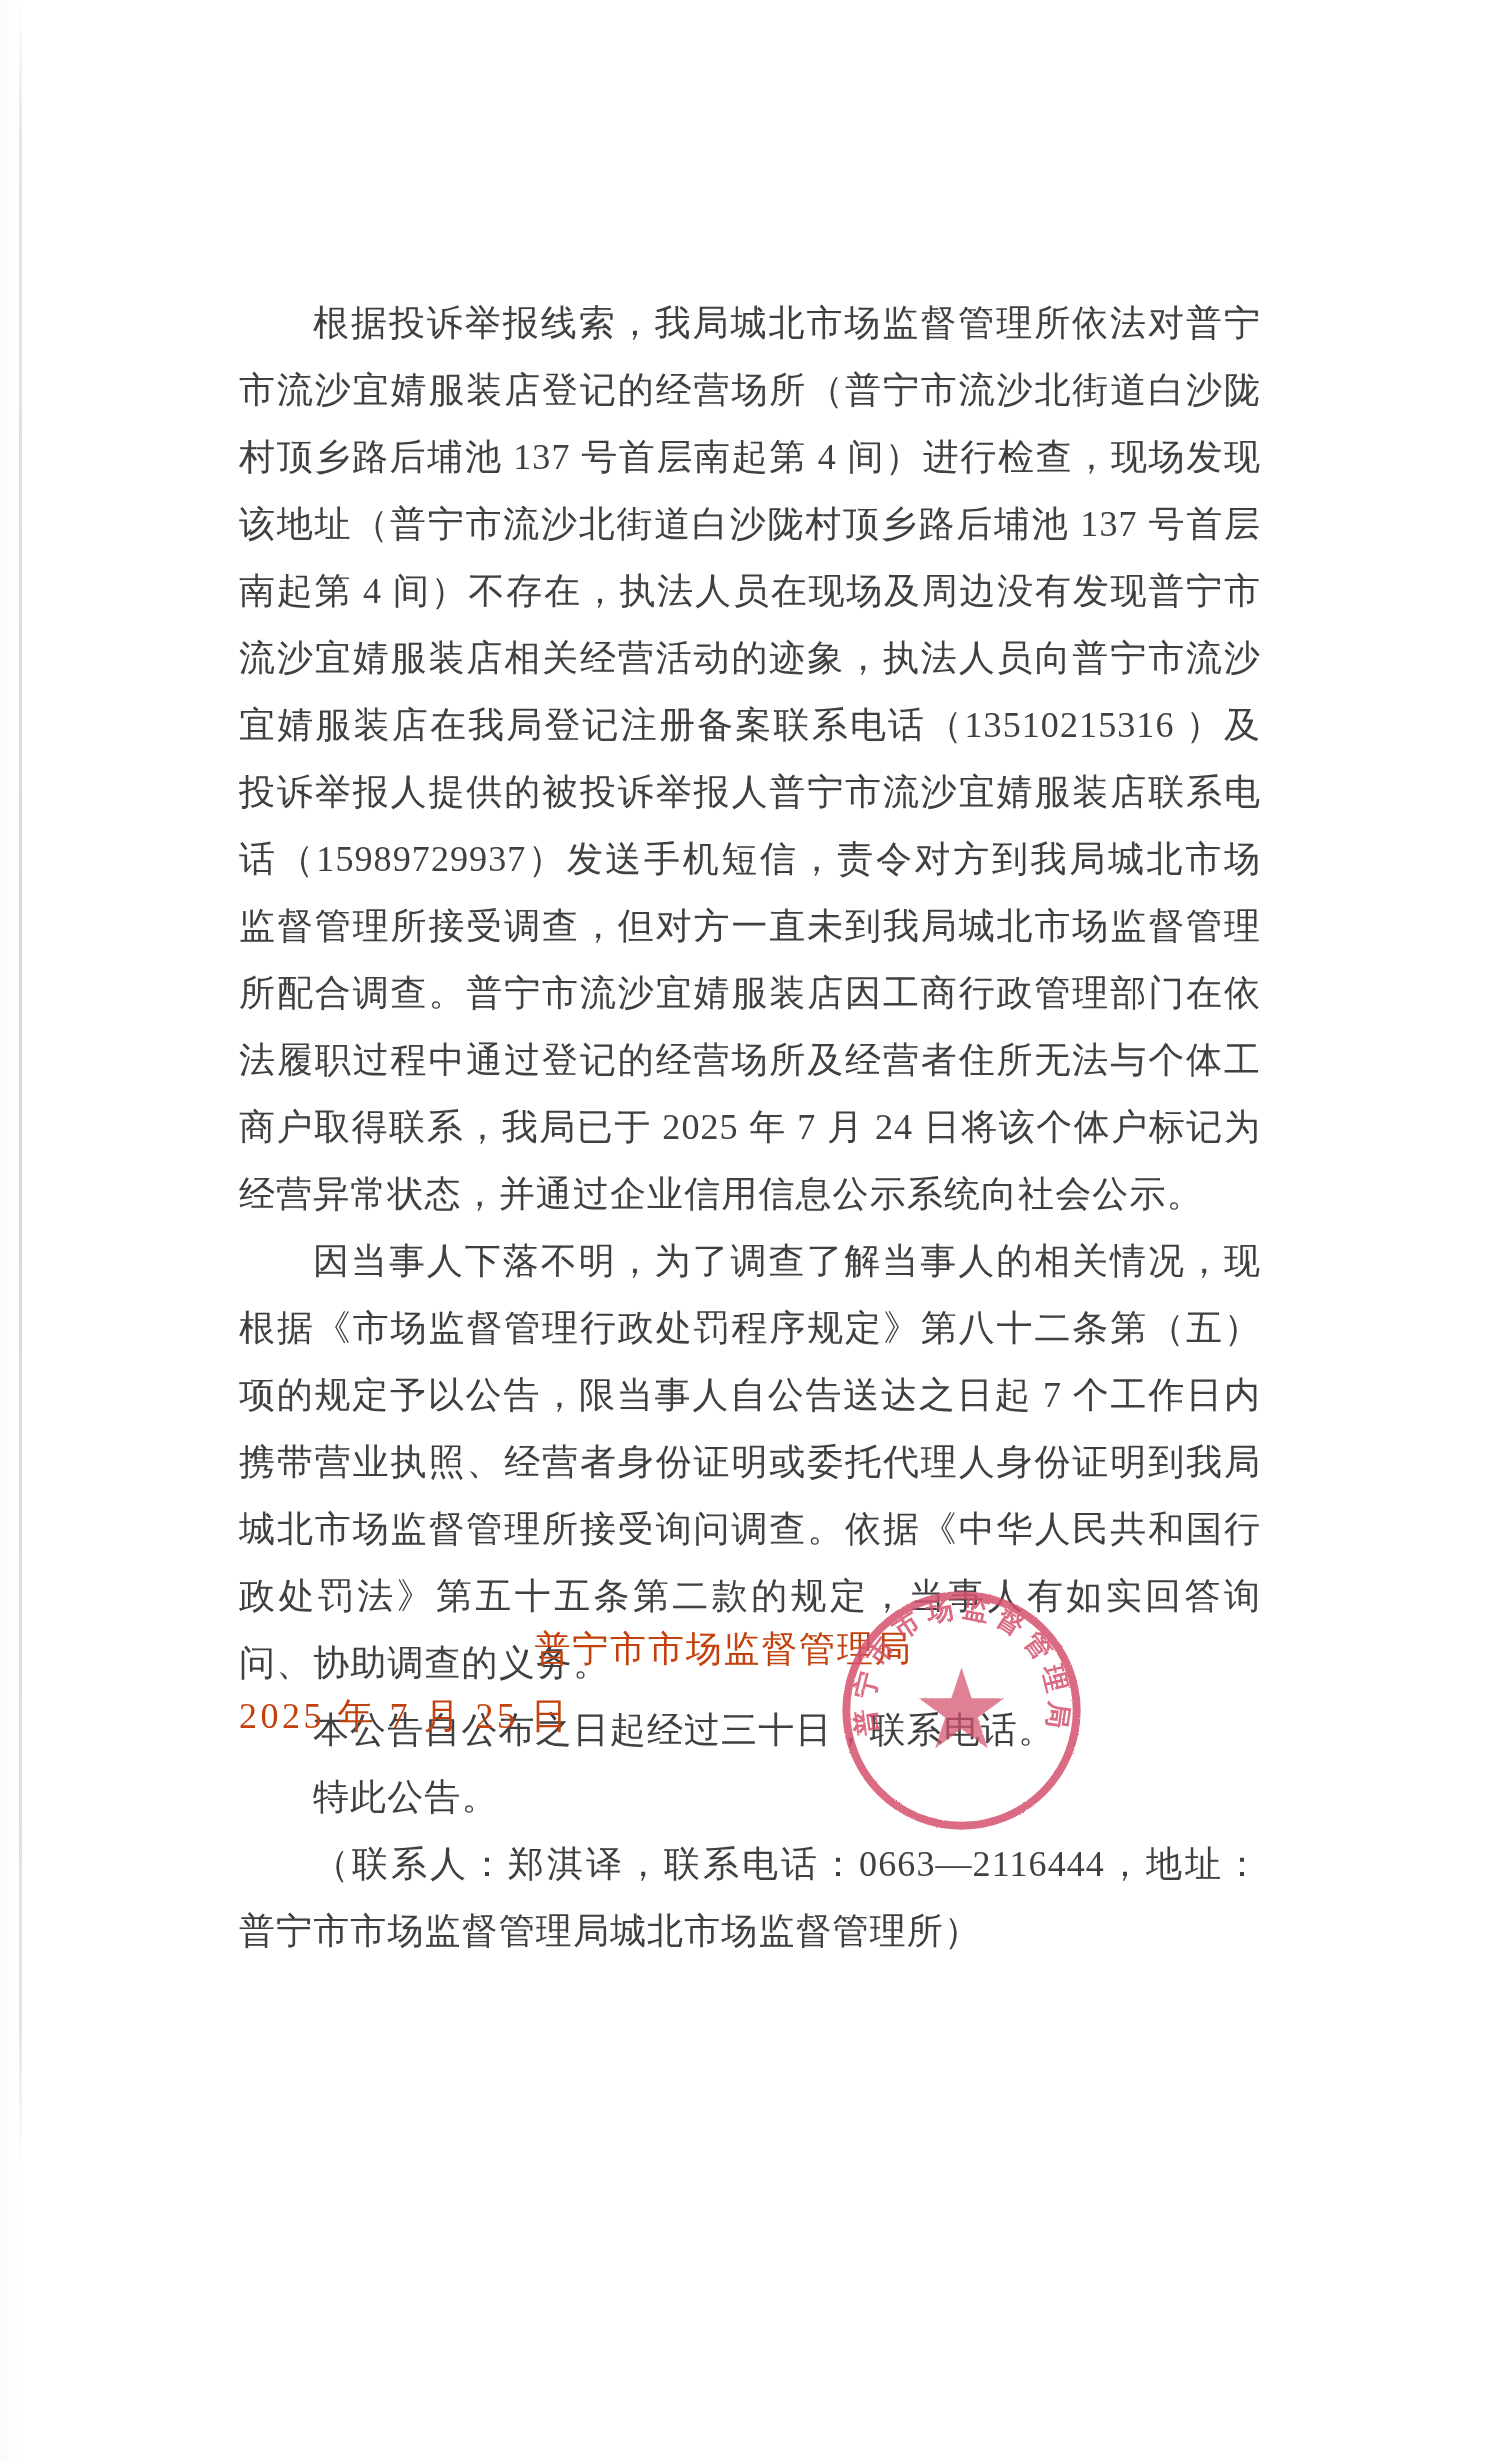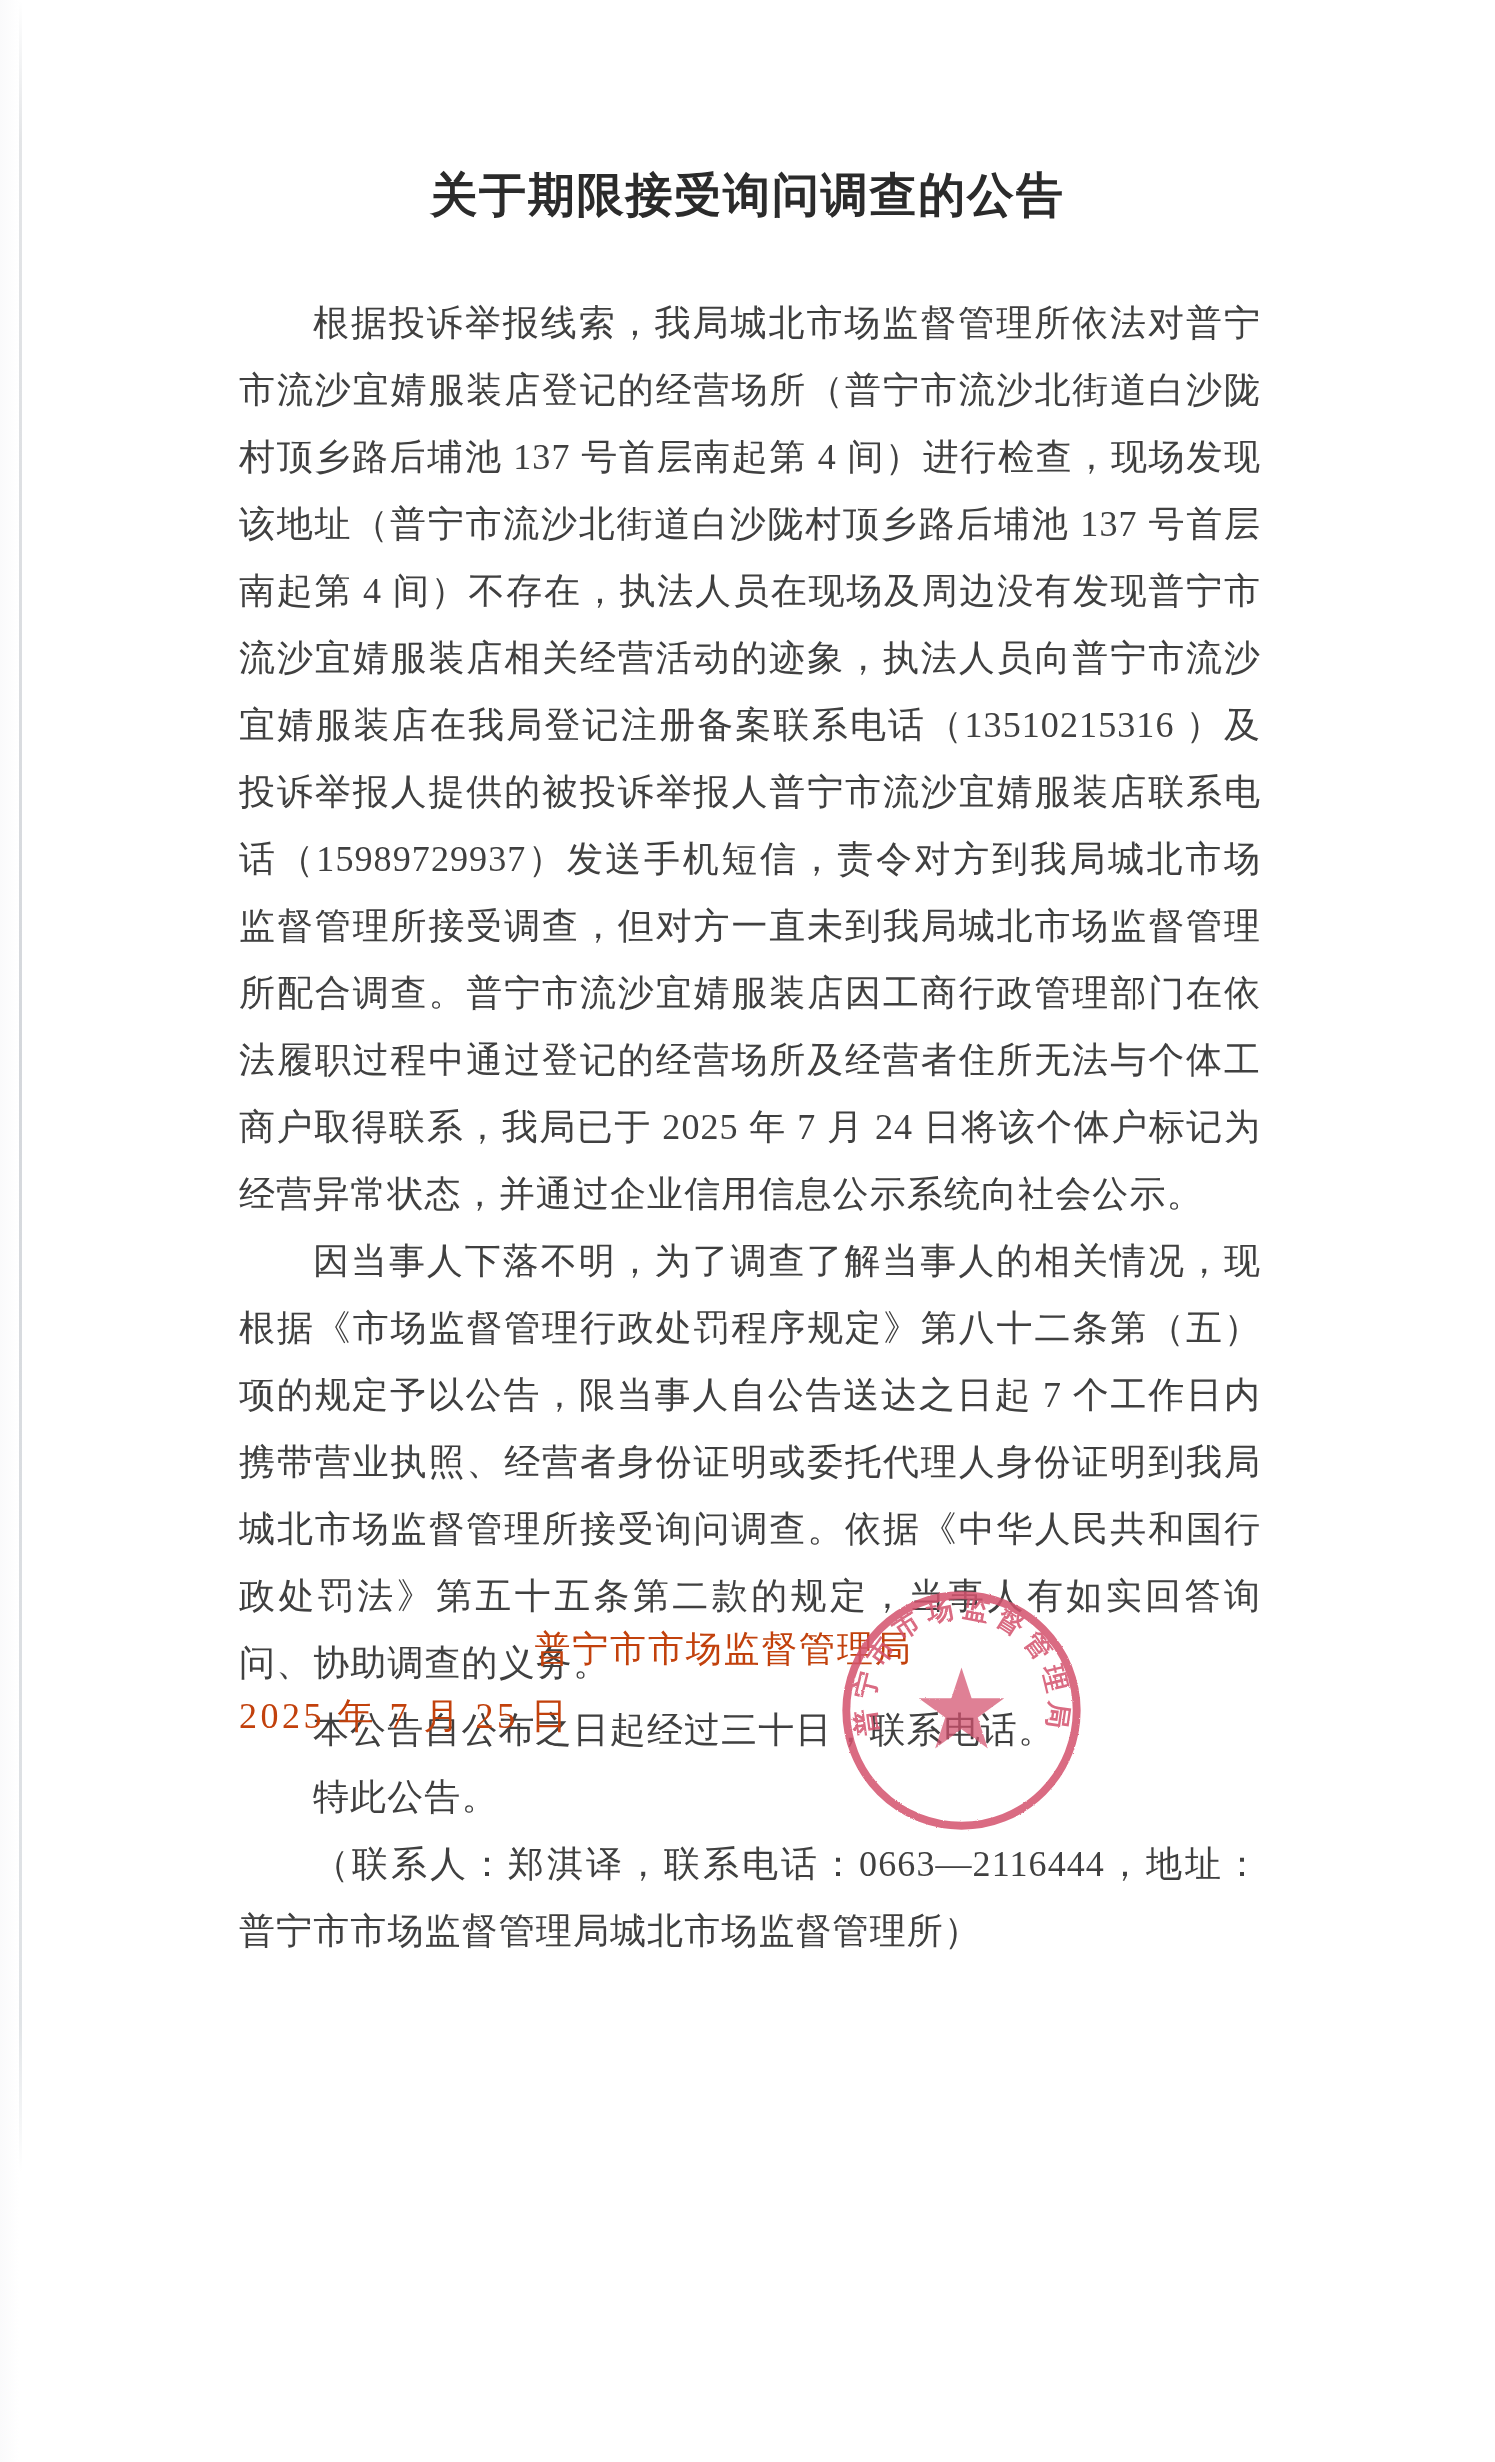--- a/index.html
+++ b/index.html
@@ -103,21 +103,20 @@
   .seal svg { display: block; width: 255px; height: 255px; }
 </style>
 </head>
 <body>
 
 <div class="page">
 
   <div class="scan-edge-2"></div>
   <div class="scan-edge"></div>
 
-  <div class="doc-title">关于期限接受询问调查的公告</div>
 
   <div class="body-block">
     <p class="para indent">根据投诉举报线索，我局城北市场监督管理所依法对普宁市流沙宜婧服装店登记的经营场所（普宁市流沙北街道白沙陇村顶乡路后埔池 137 号首层南起第 4 间）进行检查，现场发现该地址（普宁市流沙北街道白沙陇村顶乡路后埔池 137 号首层南起第 4 间）不存在，执法人员在现场及周边没有发现普宁市流沙宜婧服装店相关经营活动的迹象，执法人员向普宁市流沙宜婧服装店在我局登记注册备案联系电话（13510215316 ）及投诉举报人提供的被投诉举报人普宁市流沙宜婧服装店联系电话（15989729937）发送手机短信，责令对方到我局城北市场监督管理所接受调查，但对方一直未到我局城北市场监督管理所配合调查。普宁市流沙宜婧服装店因工商行政管理部门在依法履职过程中通过登记的经营场所及经营者住所无法与个体工商户取得联系，我局已于 2025 年 7 月 24 日将该个体户标记为经营异常状态，并通过企业信用信息公示系统向社会公示。</p>
     <p class="para indent">因当事人下落不明，为了调查了解当事人的相关情况，现根据《市场监督管理行政处罚程序规定》第八十二条第（五）项的规定予以公告，限当事人自公告送达之日起 7 个工作日内携带营业执照、经营者身份证明或委托代理人身份证明到我局城北市场监督管理所接受询问调查。依据《中华人民共和国行政处罚法》第五十五条第二款的规定，当事人有如实回答询问、协助调查的义务。</p>
     <p class="para indent">本公告自公布之日起经过三十日，联系电话。</p>
     <p class="para indent">特此公告。</p>
     <p class="para indent">（联系人：郑淇译，联系电话：0663—2116444，地址：普宁市市场监督管理局城北市场监督管理所）</p>
   </div>
 
   <div class="sig-block">

